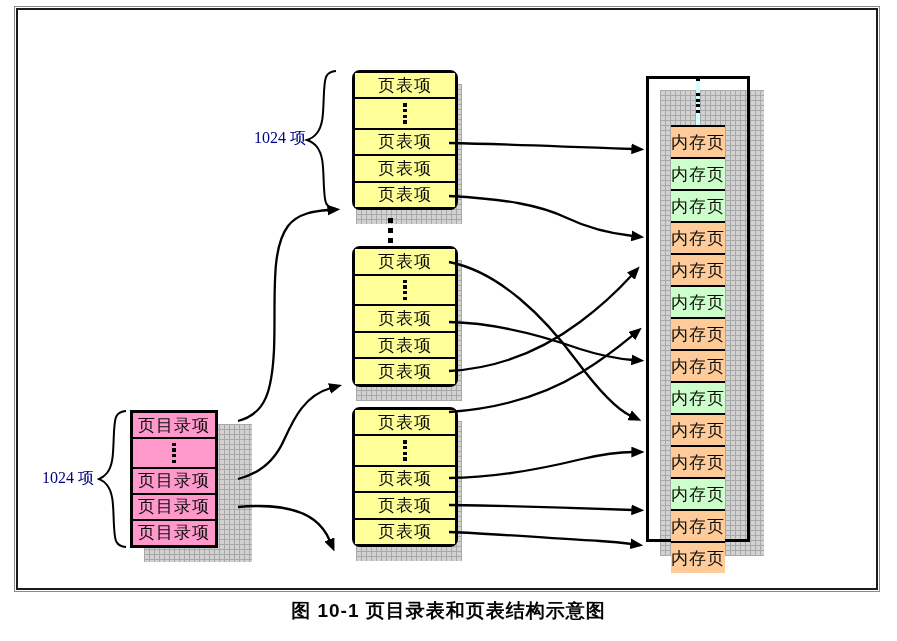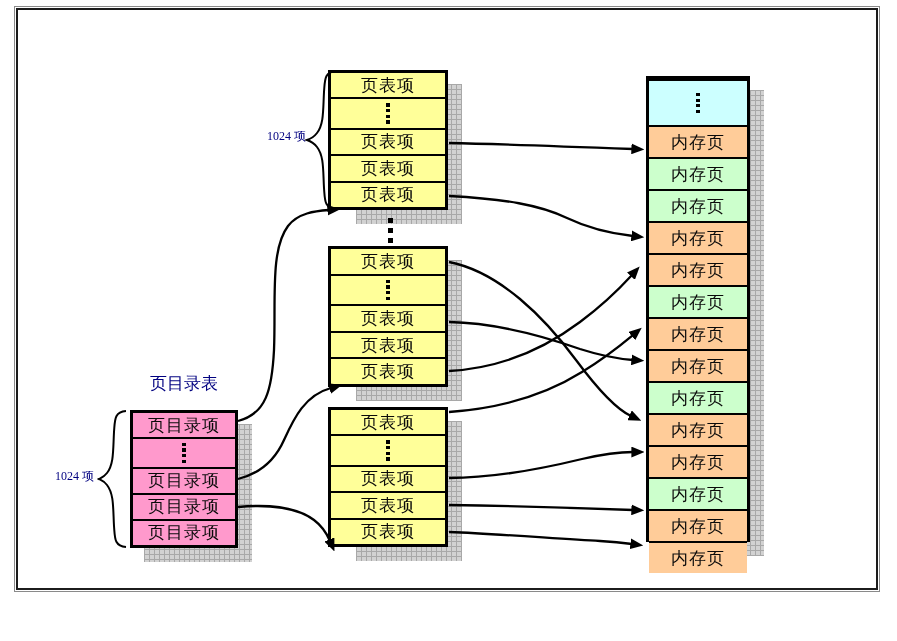--- a/index.html
+++ b/index.html
@@ -5,43 +5,43 @@
   html,body{margin:0;padding:0;background:#ffffff;}
   .canvas{position:relative;width:897px;height:641px;background:#fff;overflow:hidden;
           font-family:"Liberation Serif","DejaVu Serif",serif;}
   .frame{position:absolute;left:16px;top:8px;width:858px;height:578px;
          border:2px solid #1c1c1c;box-shadow:-2px -2px 0 #9a9a9a inset;}
   .frame{box-shadow:none;outline:1px solid #8a8a8a;outline-offset:1px;}
   .title{position:absolute;color:#000080;font-size:17px;text-align:center;white-space:nowrap;}
   .t-pagetable{left:345px;top:38px;width:100px;}
   .t-memory{left:598px;top:45px;width:200px;}
   .t-dir{left:134px;top:372px;width:100px;}
-  .brace-label{position:absolute;color:#000080;font-size:12px;text-align:right;white-space:nowrap;}
+  .brace-label{position:absolute;color:#000080;font-size:16px;text-align:right;white-space:nowrap;}
   .l-pt{left:238px;top:128px;width:68px;}
   .l-dir{left:28px;top:468px;width:66px;}
   .shadow{position:absolute;background-color:#d2d2d2;
           background-image:linear-gradient(#a8a8a8 1px,transparent 1px),
                            linear-gradient(90deg,#a8a8a8 1px,transparent 1px);
           background-size:5px 5px;}
   .box{position:absolute;border:3px solid #000;display:flex;flex-direction:column;box-sizing:border-box;}
   .cell{flex:1;display:flex;align-items:center;justify-content:center;
         border-top:2px solid #000;position:relative;}
   .cell:first-child{border-top:none;}
   .cell span{font-size:17px;letter-spacing:1px;color:#0a0a0a;line-height:1;}
   .dots-cell{flex:1.15;}
   .vdots{display:flex;flex-direction:column;align-items:center;}
   .vdots i{display:block;width:3.4px;height:3.4px;background:#000;margin:1.1px 0;}
   .gap-dots{position:absolute;left:388px;top:215px;display:flex;flex-direction:column;align-items:center;}
   .gap-dots i{display:block;width:5px;height:5px;background:#000;margin:2.5px 0;}
-  .dir-box{left:130px;top:410px;width:108px;height:138px;}
-  .pt-box{left:328px;width:120px;}
+  .dir-box{left:130px;top:410px;width:88px;height:138px;}
+  .pt-box{left:352px;width:106px;border-radius:8px;}
   .pt1{top:70px;height:140px;}
   .pt2{top:246px;height:141px;}
   .pt3{top:407px;height:140px;}
-  .mem-box{left:646px;top:76px;width:104px;height:466px;}
+  .mem-box{left:646px;top:76px;width:104px;height:466px;align-items:center;}
   .mem-box .cell{flex:none;height:30px;border-top:2px solid #000;}
   .mem-box .cell.tall{height:44px;}
   .caption{position:absolute;left:0;top:598px;width:897px;text-align:center;
            font-family:"Liberation Sans","DejaVu Sans",sans-serif;
            font-weight:bold;font-size:19px;color:#050505;letter-spacing:1px;}
   svg.overlay{position:absolute;left:0;top:0;width:897px;height:641px;pointer-events:none;}
   svg .arrow{fill:none;stroke:#000;stroke-width:2.3px;}
   svg .brace{fill:none;stroke:#000;stroke-width:2px;}
 </style>
 </head>
@@ -50,21 +50,20 @@
 <div class="canvas">
 
   <div class="frame"></div>
 
   <div class="shadow" style="left:144px;top:424px;width:108px;height:138px;"></div>
   <div class="shadow" style="left:356px;top:84px;width:106px;height:140px;"></div>
   <div class="shadow" style="left:356px;top:260px;width:106px;height:141px;"></div>
   <div class="shadow" style="left:356px;top:421px;width:106px;height:140px;"></div>
   <div class="shadow" style="left:660px;top:90px;width:104px;height:466px;"></div>
 
-  <div class="title t-dir">页目录表</div>
 
   <div class="brace-label l-pt">1024 项</div>
   <div class="brace-label l-dir">1024 项</div>
 
   <div class="box dir-box" id="dir-box">
       <div class="cell" style="background: rgb(255, 153, 204);">
         <span>页目录项</span>
       </div>
       <div class="cell dots-cell" style="background: rgb(255, 153, 204);">
         <div class="vdots">
@@ -224,13 +223,14 @@
       <path d="M449,196 C505,199 540,205 567,218 C592,230 615,234 633,236" class="arrow" marker-end="url(#ah)"></path>
       <path d="M449,262 C500,272 545,318 576,360 C602,395 618,410 631,416" class="arrow" marker-end="url(#ah)"></path>
       <path d="M449,322 C498,323 546,337 580,349 C605,357 620,359 633,360" class="arrow" marker-end="url(#ah)"></path>
       <path d="M449,371 C505,368 548,346 580,322 C607,302 621,287 632,275" class="arrow" marker-end="url(#ah)"></path>
       <path d="M449,412 C505,408 550,392 582,372 C608,356 621,345 633,335" class="arrow" marker-end="url(#ah)"></path>
       <path d="M449,478 C495,478 545,468 582,459 C608,453 620,452 633,452" class="arrow" marker-end="url(#ah)"></path>
       <path d="M449,505 C510,506 580,508 633,510" class="arrow" marker-end="url(#ah)"></path>
       <path d="M449,532 C500,534 560,539 600,541 C615,542 624,543 632,544" class="arrow" marker-end="url(#ah)"></path>
     </svg>
 
+  <div class="caption">图 10-1 页目录表和页表结构示意图</div>
 </div>
 
 </body></html>

